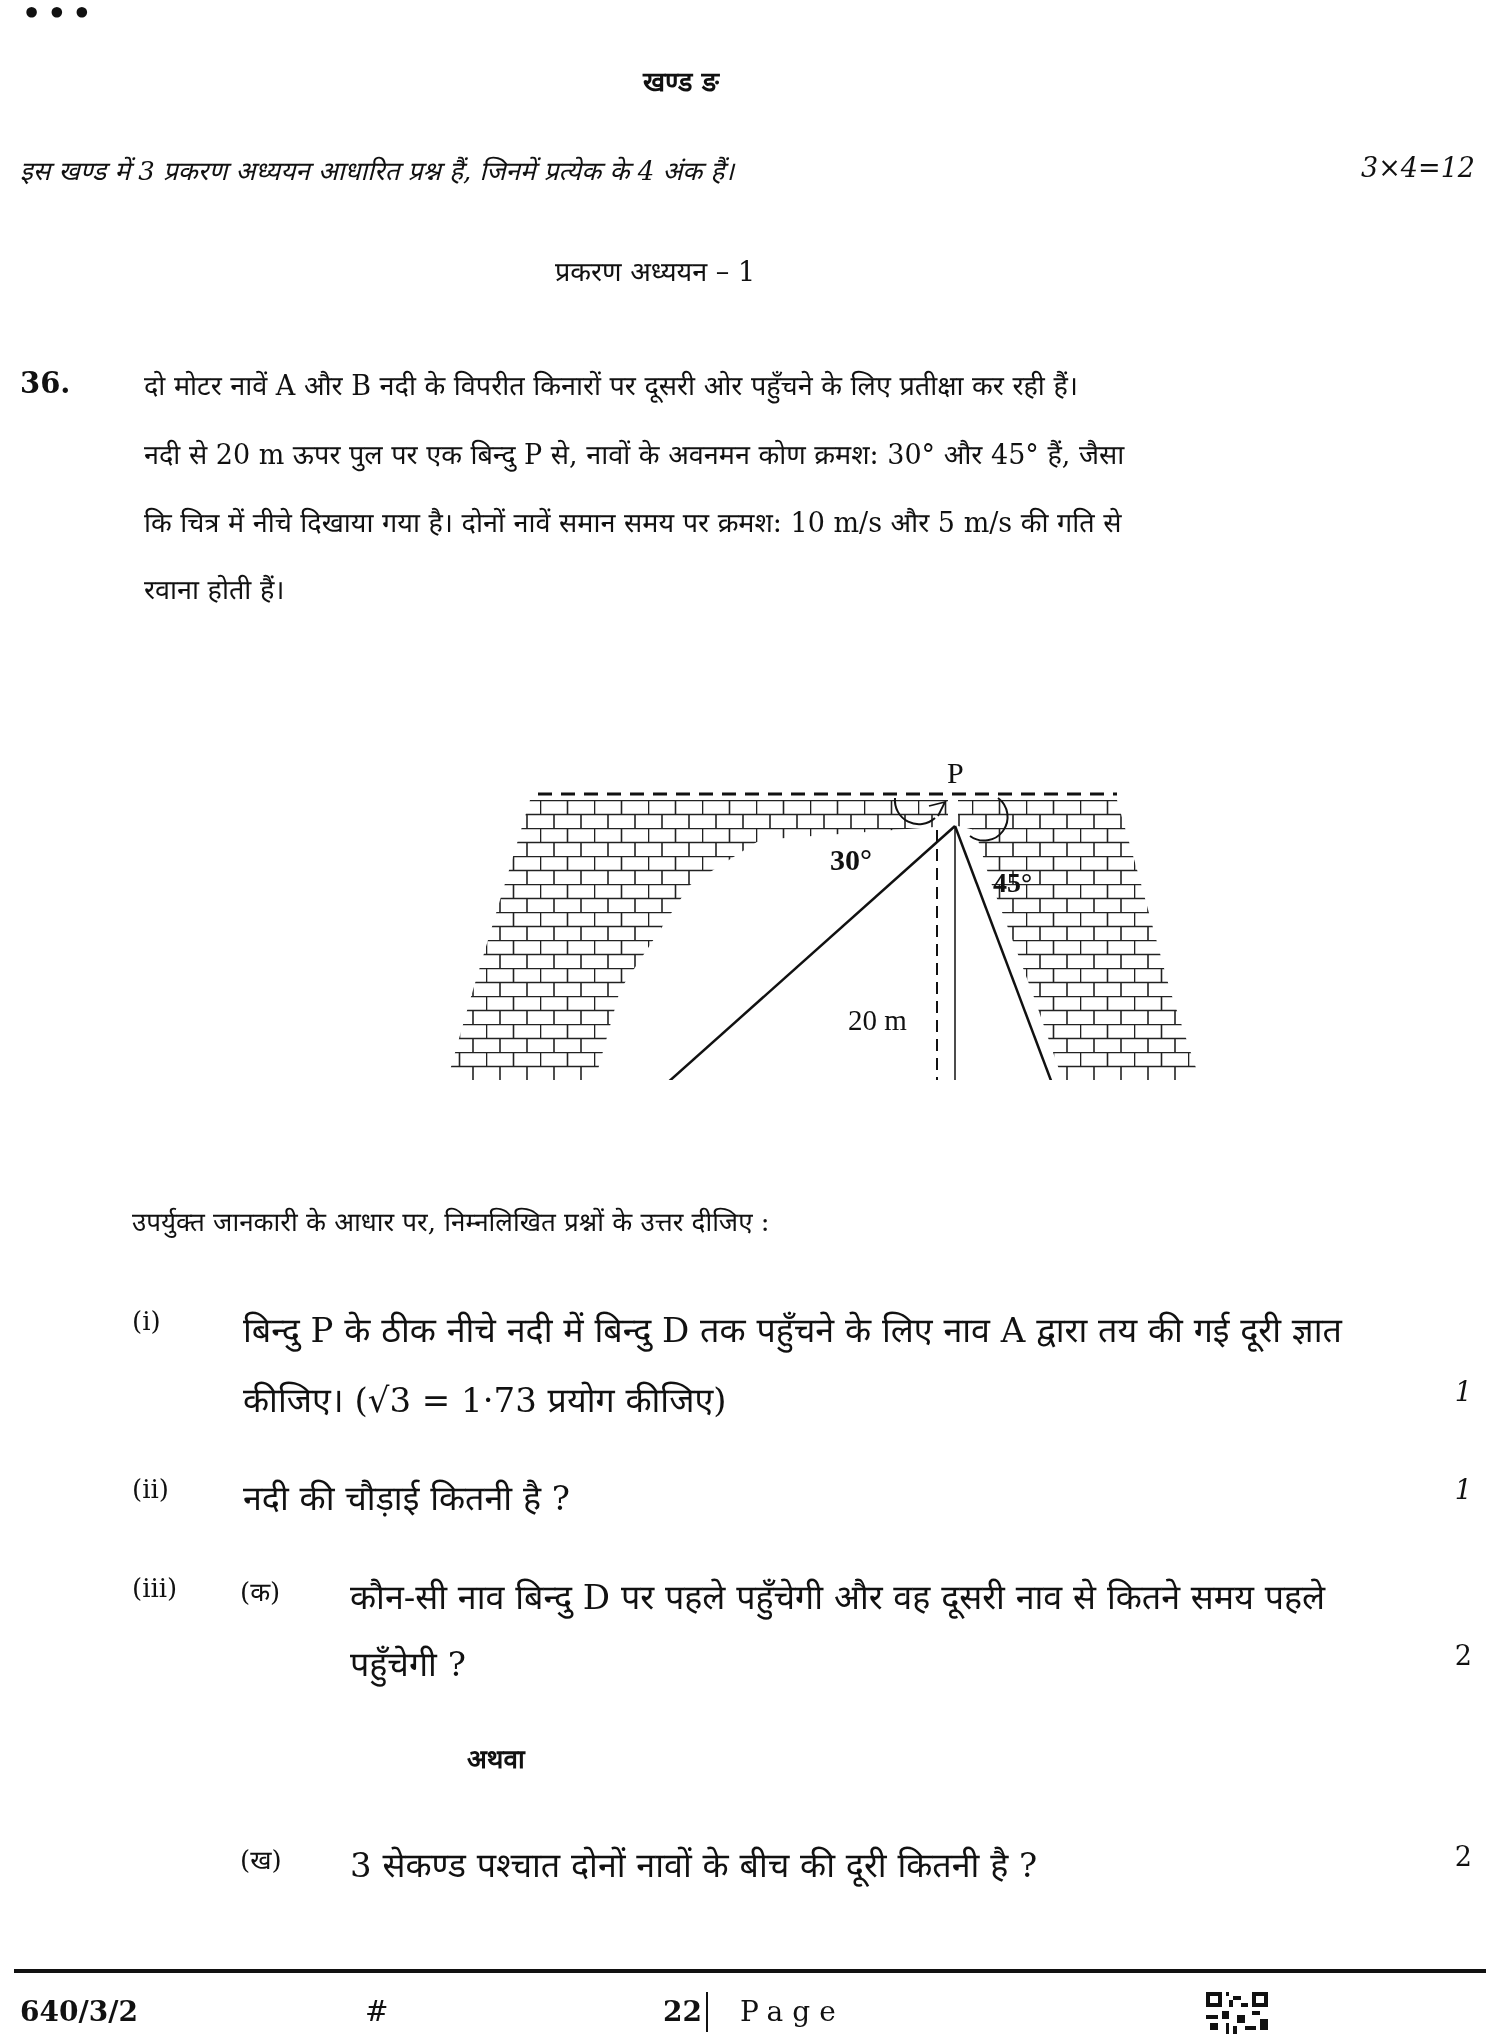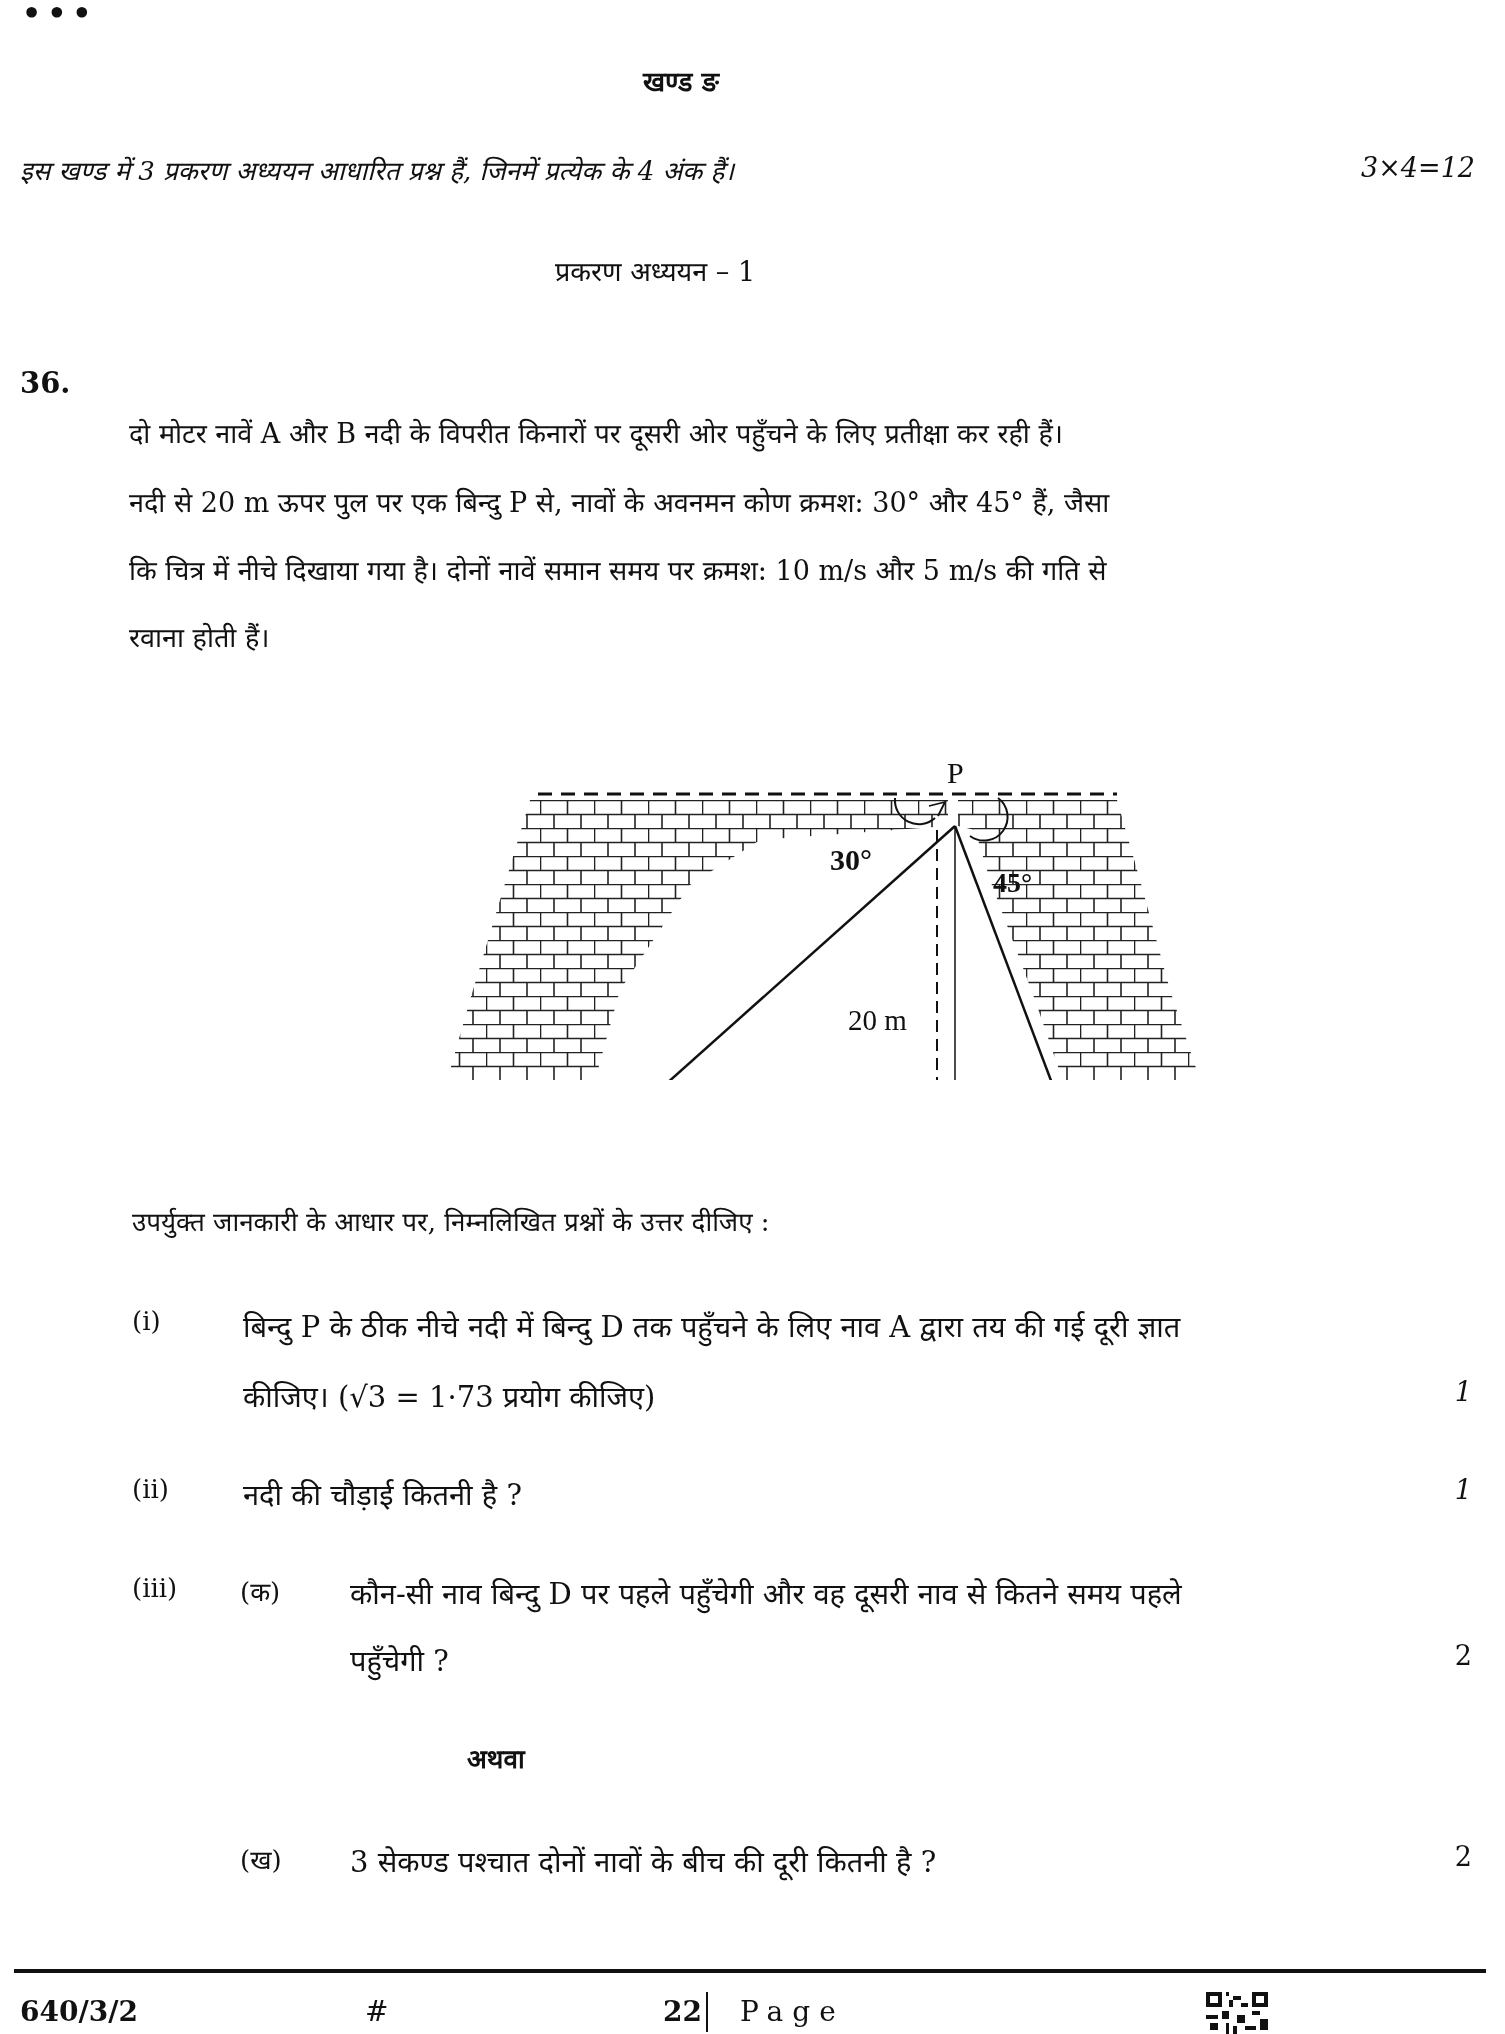--- a/index.html
+++ b/index.html
@@ -5,24 +5,24 @@
   html,body{margin:0;padding:0;background:#ffffff;}
   body{width:1505px;height:2034px;position:relative;overflow:hidden;color:#111;
        font-family:"DejaVu Serif","Liberation Serif",serif;}
   .abs{position:absolute;white-space:nowrap;}
   .dots{left:22px;top:2px;font-size:30px;letter-spacing:6px;font-weight:bold;line-height:22px;}
   .section-title{left:0;width:1362px;text-align:center;top:62px;font-size:27px;font-weight:bold;}
   .instr{left:20px;top:152px;font-size:26px;font-style:italic;}
   .instr-marks{right:30px;top:152px;font-size:27px;font-style:italic;margin-left:48px;}
   .case-title{left:0;width:1310px;text-align:center;top:252px;font-size:27px;font-weight:normal;}
   .qnum{left:20px;top:366px;font-size:29px;font-weight:bold;}
-  .qline{left:129px;font-size:27px;margin-top:48px;}
+  .qline{left:144px;font-size:27px;}
   .lead{left:132px;top:1203px;font-size:26px;}
   .sub-label{font-size:26px;}
-  .sub-text{font-size:29px;}
+  .sub-text{font-size:34px;}
   .marks{right:33px;font-size:27px;font-style:italic;}
   .or{left:467px;top:1740px;font-size:26px;font-weight:bold;}
   .rule{left:14px;top:1969px;width:1472px;height:4px;background:#111;}
   .footer{font-size:28px;top:1995px;}
   .f-code{left:20px;font-weight:bold;}
   .f-hash{left:365px;}
   .f-page{left:663px;font-weight:bold;}
   .f-page-word{left:740px;letter-spacing:9px;}
   .f-sep{left:706px;top:1992px;width:2px;height:40px;background:#111;}
   .qr{left:1205px;top:1992px;width:64px;height:42px;}

